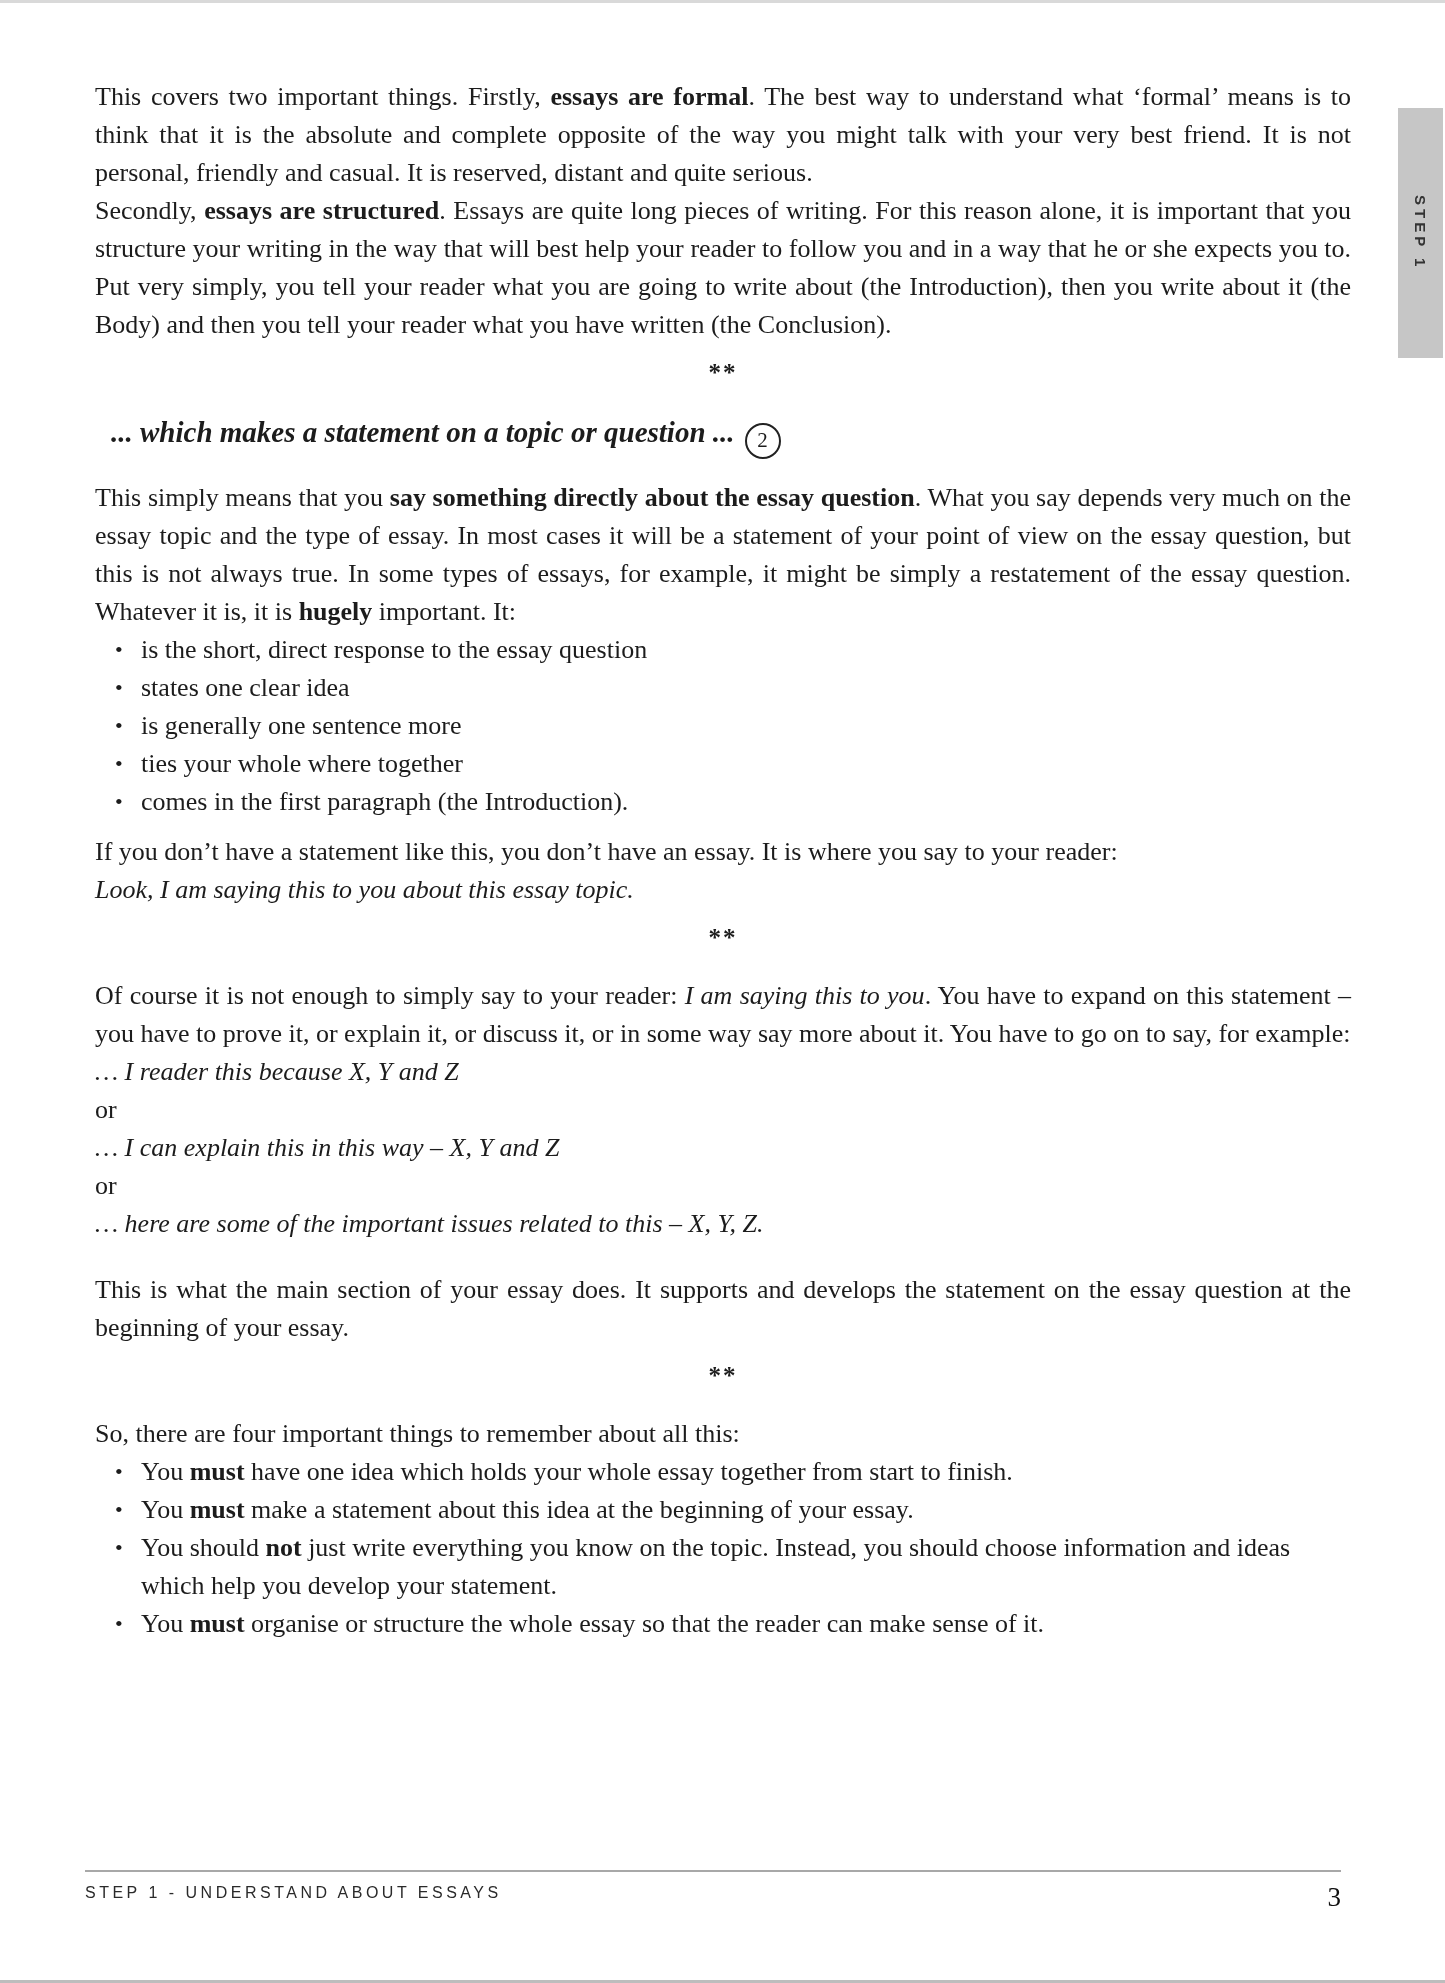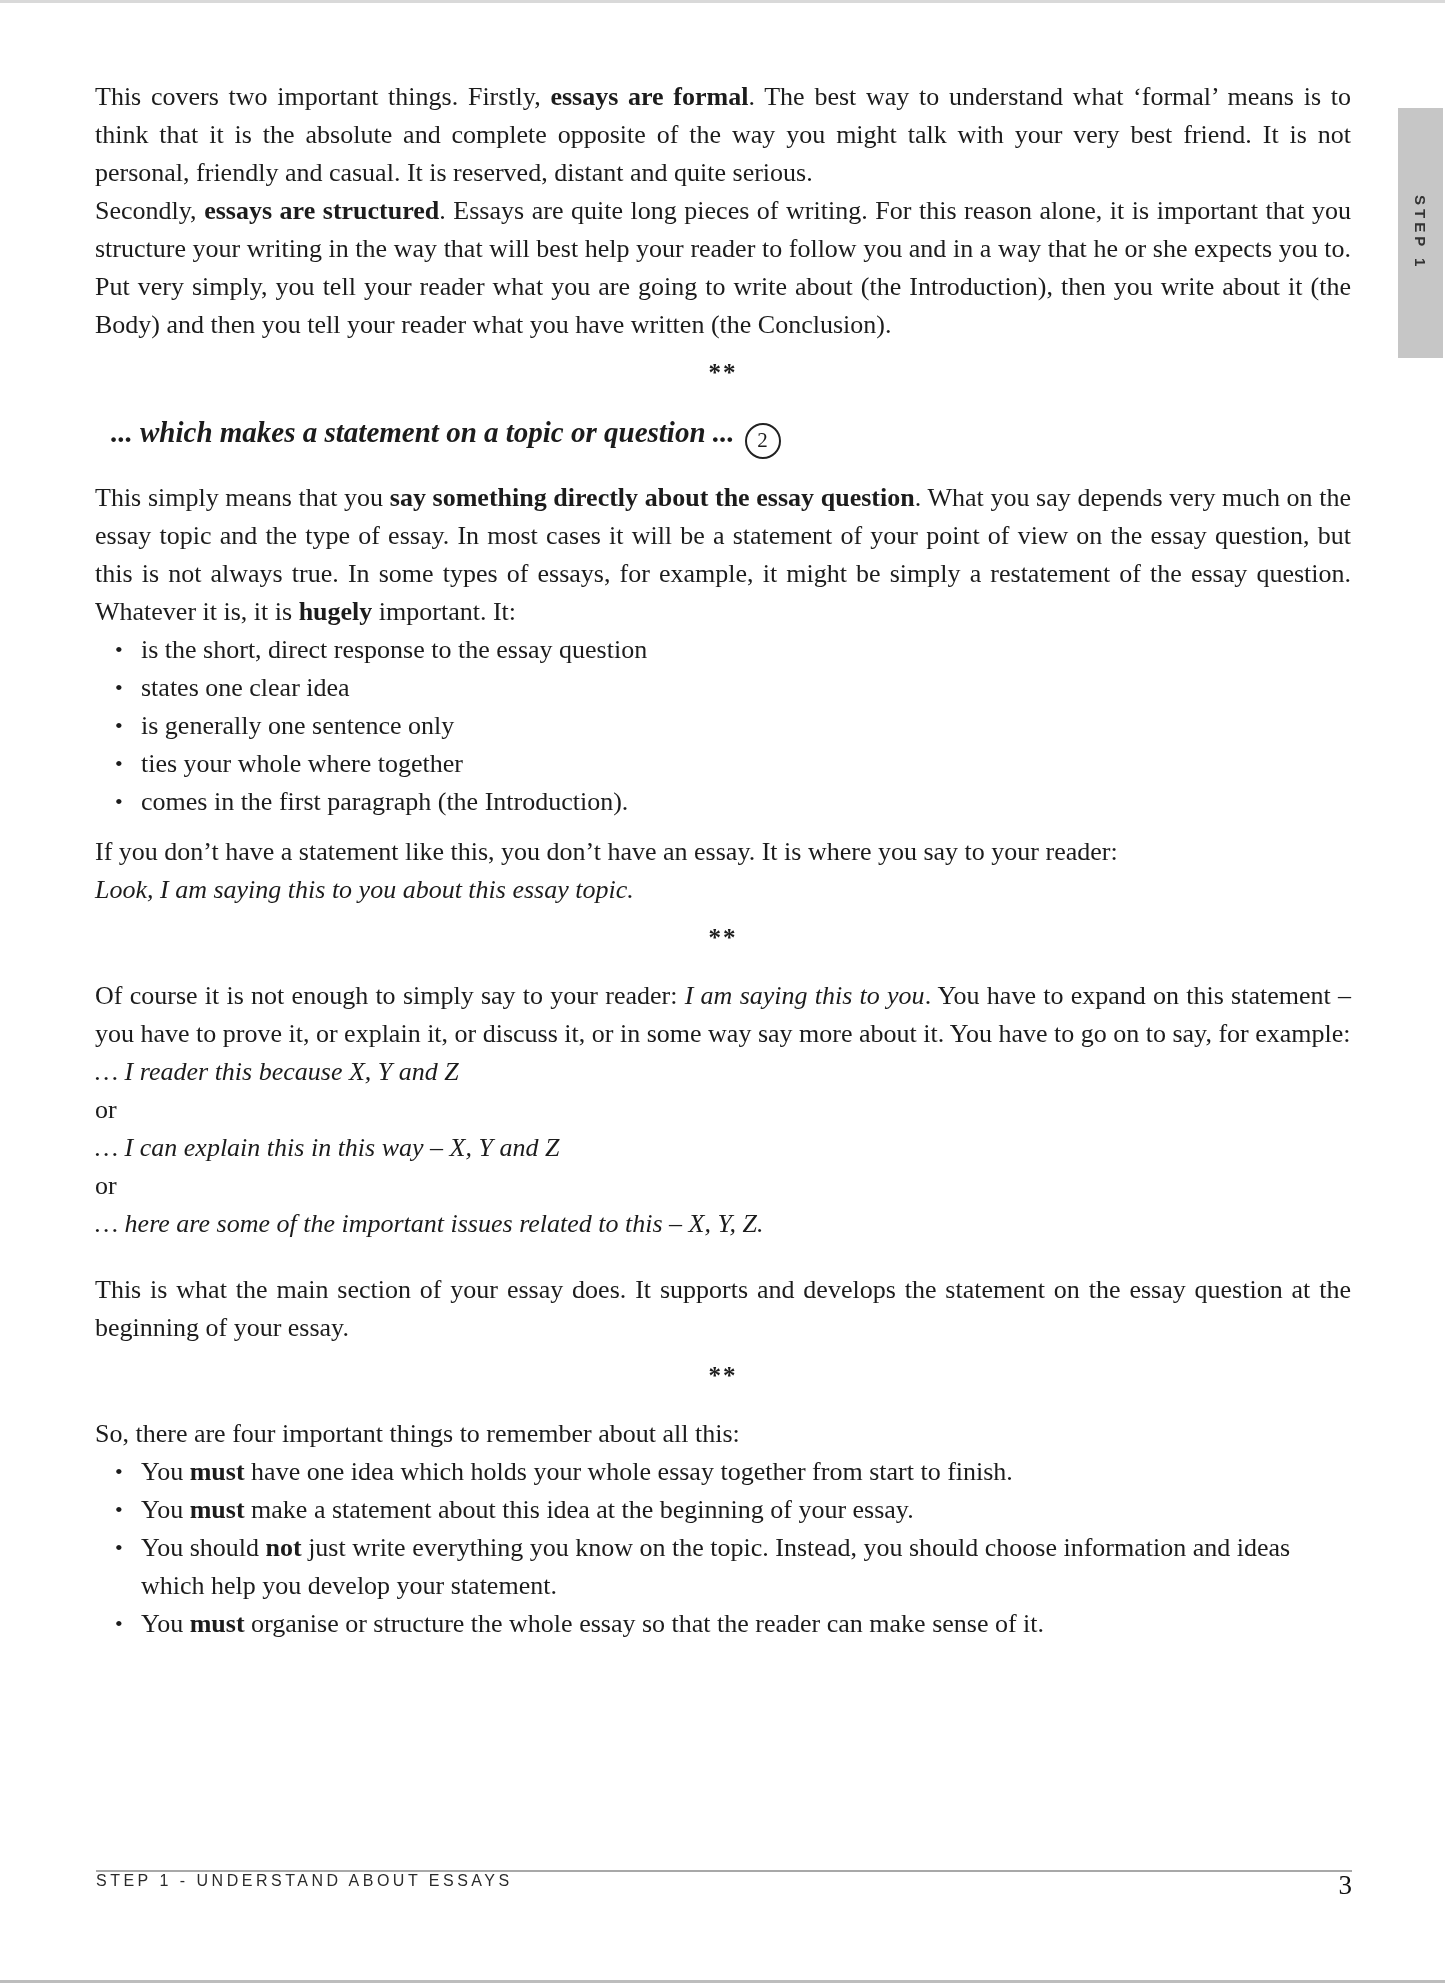--- a/index.html
+++ b/index.html
@@ -64,22 +64,22 @@
 
   .example-line {
     font-size: 26px; line-height: 38px;
     margin: 0;
   }
   .examples-block { margin-bottom: 28px; }
 
   .footer {
     position: absolute; left: 85px; top: 1870px; width: 1256px;
     border-top: 2px solid #a8a8a8;
-    padding-top: 0;
-    display: flex; justify-content: space-between; align-items: flex-start; margin-left: 11px;
+    padding-top: 12px;
+    display: flex; justify-content: space-between; align-items: flex-start;
   }
   .footer-title {
     font-family: "Liberation Sans", sans-serif;
     font-size: 16px; letter-spacing: 3.5px; color: #2a2a2a;
   }
   .page-number {
     font-family: "Liberation Serif", serif;
     font-size: 27px; color: #111; line-height: 1;
   }
   .step-tab {
@@ -122,21 +122,21 @@
     <div class="bullet-row">
         <span class="bullet-mark">•</span>
         <span class="bullet-text"><span class="seg-n">is the short, direct response to the essay question</span></span>
       </div>
     <div class="bullet-row">
         <span class="bullet-mark">•</span>
         <span class="bullet-text"><span class="seg-n">states one clear idea</span></span>
       </div>
     <div class="bullet-row">
         <span class="bullet-mark">•</span>
-        <span class="bullet-text"><span class="seg-n">is generally one sentence only</span></span>
+        <span class="bullet-text"><span class="seg-n">is generally one sentence more</span></span>
       </div>
     <div class="bullet-row">
         <span class="bullet-mark">•</span>
         <span class="bullet-text"><span class="seg-n">ties your whole where together</span></span>
       </div>
     <div class="bullet-row">
         <span class="bullet-mark">•</span>
         <span class="bullet-text"><span class="seg-n">comes in the first paragraph (the Introduction).</span></span>
       </div>
   </div>

